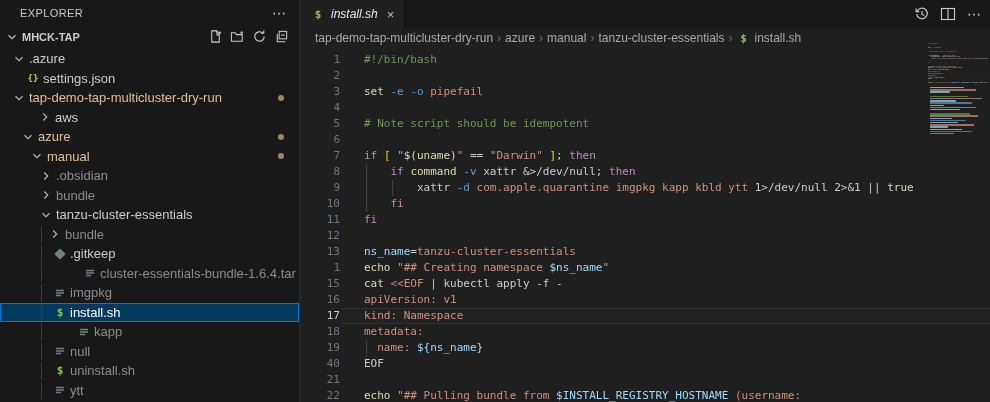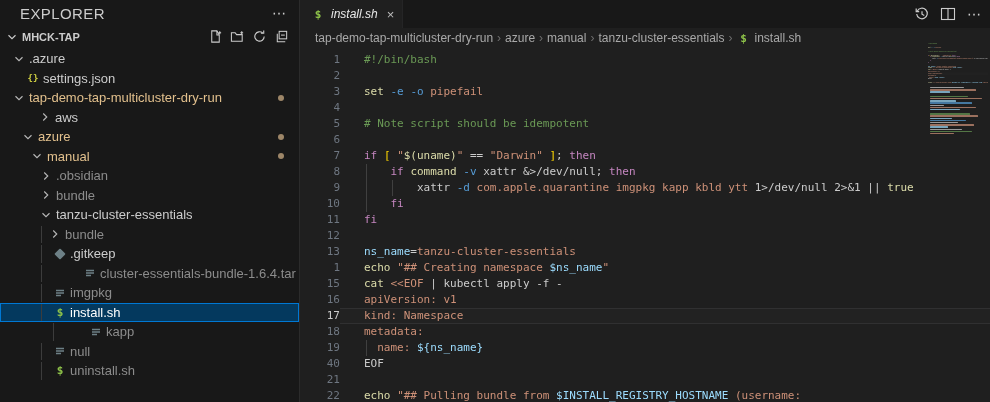--- a/index.html
+++ b/index.html
@@ -4,21 +4,21 @@
 <style>
   html,body{margin:0;padding:0;background:#1f1f1f;}
   body{width:990px;height:402px;overflow:hidden;font-family:"Liberation Sans",sans-serif;
        -webkit-font-smoothing:antialiased;position:relative;}
   .app{display:flex;width:990px;height:402px;}
 
   
   .sidebar{width:300px;min-width:300px;height:402px;background:#181818;border-right:1px solid #2b2b2b;
            box-sizing:border-box;color:#cccccc;position:relative;overflow:hidden;}
   .sb-header{display:flex;align-items:center;justify-content:space-between;height:26px;padding:0 10px 0 20px;}
-  .sb-title{font-size:15px;color:#cccccc;letter-spacing:0.4px;}
+  .sb-title{font-size:11px;color:#cccccc;letter-spacing:0.4px;}
   .icon-btn{color:#cccccc;cursor:pointer;display:inline-flex;align-items:center;justify-content:center;
             width:20px;height:20px;border-radius:4px;}
   .more-glyph{font-size:14px;line-height:14px;}
   .sb-section{display:flex;align-items:center;height:21px;padding:0 8px 0 4px;font-weight:bold;}
   .sb-section .sec-name{font-size:11px;color:#cccccc;flex:0 0 auto;margin-left:2px;}
   .sec-actions{margin-left:auto;display:flex;gap:2px;}
   .sec-actions svg{display:block;}
   .chev{display:inline-flex;width:16px;height:16px;align-items:center;justify-content:center;flex:0 0 16px;}
   .chev svg{display:block;}
   .chev.right svg{transform:rotate(-90deg);}
@@ -218,39 +218,47 @@
             <svg width="12" height="12" viewBox="0 0 12 12">
               <path d="M2 3.5h8M2 6h8M2 8.5h5" stroke="#6d8086" stroke-width="1.4"></path>
             </svg>
           </span>
           <span class="lbl">imgpkg</span>
         </div>
         <div class="tree-row selected guide" style="padding-left: 51px;">
           <span class="fic ic-shell">$</span>
           <span class="lbl">install.sh</span>
         </div>
-        <div class="tree-row dimmed guide" style="padding-left: 75px; margin-left: 12px;">
+        <div class="tree-row dimmed guide" style="padding-left: 75px;">
           <span class="fic ic-file">
             <svg width="12" height="12" viewBox="0 0 12 12">
               <path d="M2 3.5h8M2 6h8M2 8.5h5" stroke="#6d8086" stroke-width="1.4"></path>
             </svg>
           </span>
           <span class="lbl">kapp</span>
         </div>
         <div class="tree-row dimmed guide" style="padding-left: 51px;">
           <span class="fic ic-file">
             <svg width="12" height="12" viewBox="0 0 12 12">
               <path d="M2 3.5h8M2 6h8M2 8.5h5" stroke="#6d8086" stroke-width="1.4"></path>
             </svg>
           </span>
           <span class="lbl">null</span>
         </div>
         <div class="tree-row dimmed guide" style="padding-left: 51px;">
           <span class="fic ic-shell">$</span>
           <span class="lbl">uninstall.sh</span>
+        </div>
+        <div class="tree-row dimmed guide" style="padding-left: 51px;">
+          <span class="fic ic-file">
+            <svg width="12" height="12" viewBox="0 0 12 12">
+              <path d="M2 3.5h8M2 6h8M2 8.5h5" stroke="#6d8086" stroke-width="1.4"></path>
+            </svg>
+          </span>
+          <span class="lbl">ytt</span>
         </div>
       </div>
   </div>
 
   <div class="editor">
     <div class="tabstrip">
       <div class="tab">
         <span class="fic ic-shell">$</span>
         <span class="tab-label">install.sh</span>
         <span class="tab-close">×</span>

